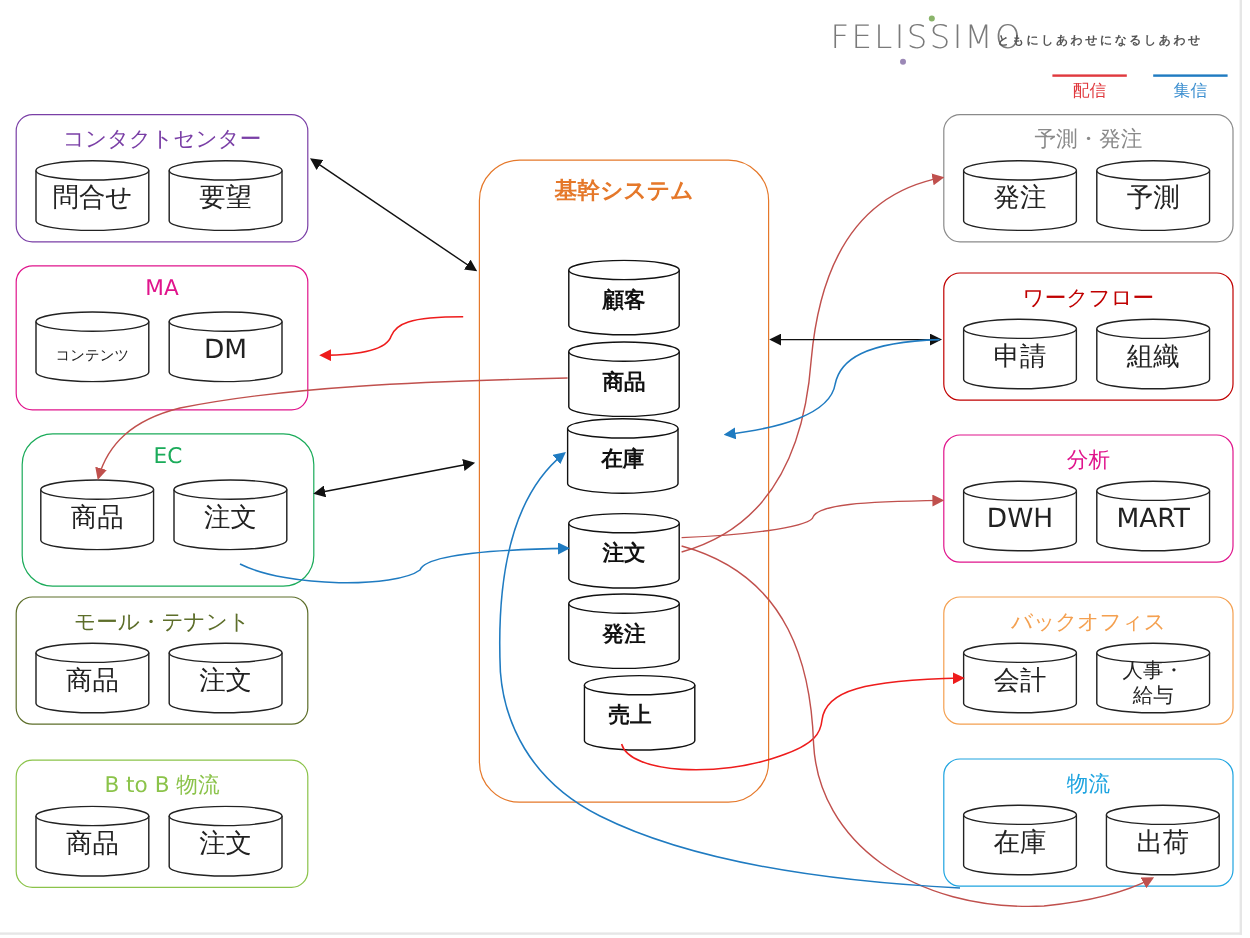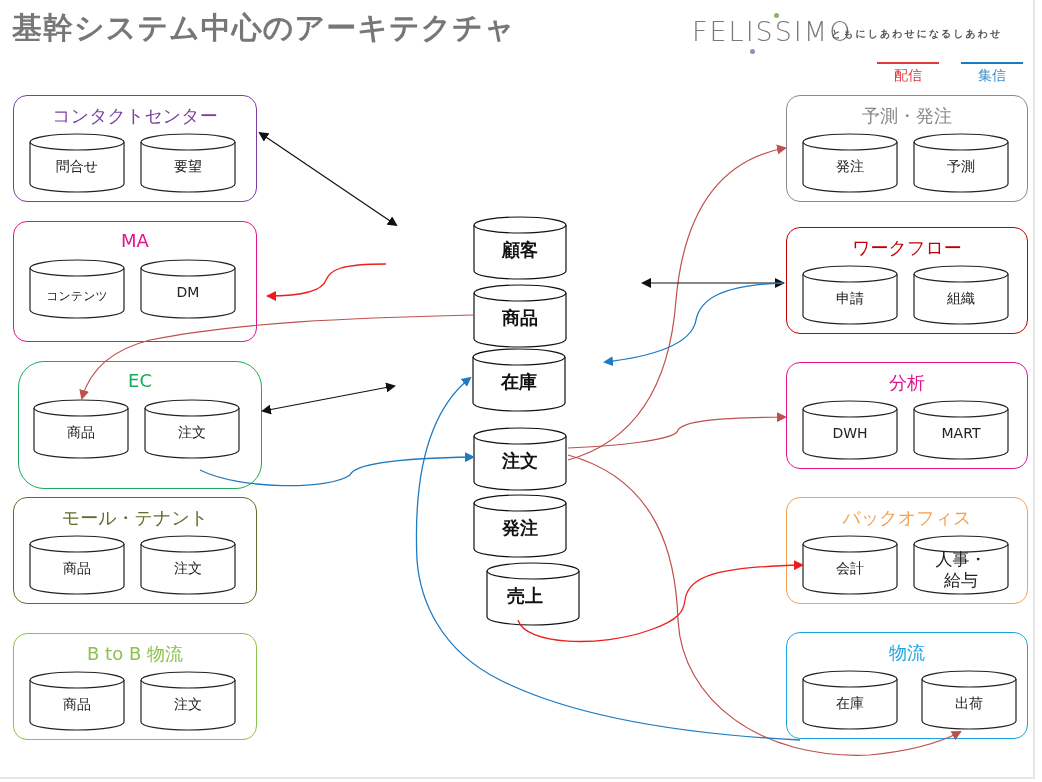--- a/index.html
+++ b/index.html
@@ -13,35 +13,34 @@
           letter-spacing:2px; font-family:"DejaVu Sans", sans-serif; font-weight:300; }
   .logo .dot1 { position:absolute; left:82px; top:-3px; width:5px; height:5px; border-radius:50%; background:#8ab46a; }
   .logo .dot2 { position:absolute; left:58px; top:33px; width:5px; height:5px; border-radius:50%; background:#9b88b6; }
   .tagline { position:absolute; left:831px; top:27px; font-size:10px; font-weight:bold; color:#555; letter-spacing:2px; white-space:nowrap; }
   .legend-item { position:absolute; top:62px; text-align:center; font-size:14px; }
   .legend-item .line { height:2px; margin-bottom:3px; }
   .group { position:absolute; border:1.5px solid; border-radius:14px; box-sizing:border-box; background:transparent; }
   .group .gtitle { position:absolute; left:0; right:0; top:8px; text-align:center; font-size:18px; font-weight:normal; }
   .cyl { position:absolute; width:96px; height:60px; }
   .cyl svg { position:absolute; left:0; top:0; }
-  .cyl .lbl { position:absolute; left:0; right:0; top:22px; text-align:center; font-size:14px; color:#222; line-height:22px; }
+  .cyl .lbl { position:absolute; left:0; right:0; top:22px; text-align:center; font-size:22px; color:#222; line-height:22px; }
   .cyl .lbl.small { font-size:12px; top:26px; }
   .cyl .lbl.two { top:14px; font-size:17px; line-height:21px; }
   .core { position:absolute; left:399px; top:133px; width:242px; height:536px; border:1.5px solid #e5782a; border-radius:34px; box-sizing:border-box; }
   .core .gtitle { position:absolute; left:0; right:0; top:12px; text-align:center; font-size:19px; font-weight:bold; color:#e5782a; }
   .ccyl { position:absolute; width:94px; height:64px; }
   .ccyl .lbl { position:absolute; left:0; right:0; top:22px; text-align:center; font-size:18px; font-weight:bold; color:#111; }
   svg.arrows { position:absolute; left:0; top:0; pointer-events:none; }
 </style>
 </head>
 <body>
 
 <div class="slide">
 
-  <div class="title">基幹システム中心のアーキテクチャ</div>
 
   <div class="logo">
     <span>FELISSIMO</span>
     <span class="dot1"></span>
     <span class="dot2"></span>
   </div>
   <div class="tagline">ともにしあわせになるしあわせ</div>
 
   <div class="legend-item" style="left:877px;width:62px;color:#e0393e;">
     <div class="line" style="background:#e0393e;"></div>
@@ -222,20 +221,23 @@
       </div>
       <div class="cyl" style="left: 921px; top: 670px;">
         <svg width="96" height="60" viewBox="0 0 96 60">
     <path d="M1,9 L1,51 A47,8 0 0 0 95,51 L95,9" fill="#fff" stroke="#222" stroke-width="1.2"></path>
     <ellipse cx="48" cy="9" rx="47" ry="8" fill="#fff" stroke="#222" stroke-width="1.2"></ellipse>
   </svg>
         <div class="lbl" style="white-space: pre;">出荷</div>
       </div>
     </div>
 
+  <div class="core">
+    <div class="gtitle">基幹システム</div>
+  </div>
   <div id="core-stores">
       <div class="ccyl" style="left: 473px; top: 216px;"><svg width="94" height="64" viewBox="0 0 94 64">
     <path d="M1,9 L1,55 A46,8 0 0 0 93,55 L93,9" fill="#fff" stroke="#111" stroke-width="1.2"></path>
     <ellipse cx="47" cy="9" rx="46" ry="8" fill="#fff" stroke="#111" stroke-width="1.2"></ellipse>
   </svg><div class="lbl">顧客</div></div>
       <div class="ccyl" style="left: 473px; top: 284px;"><svg width="94" height="64" viewBox="0 0 94 64">
     <path d="M1,9 L1,55 A46,8 0 0 0 93,55 L93,9" fill="#fff" stroke="#111" stroke-width="1.2"></path>
     <ellipse cx="47" cy="9" rx="46" ry="8" fill="#fff" stroke="#111" stroke-width="1.2"></ellipse>
   </svg><div class="lbl">商品</div></div>
       <div class="ccyl" style="left: 472px; top: 348px;"><svg width="94" height="64" viewBox="0 0 94 64">

